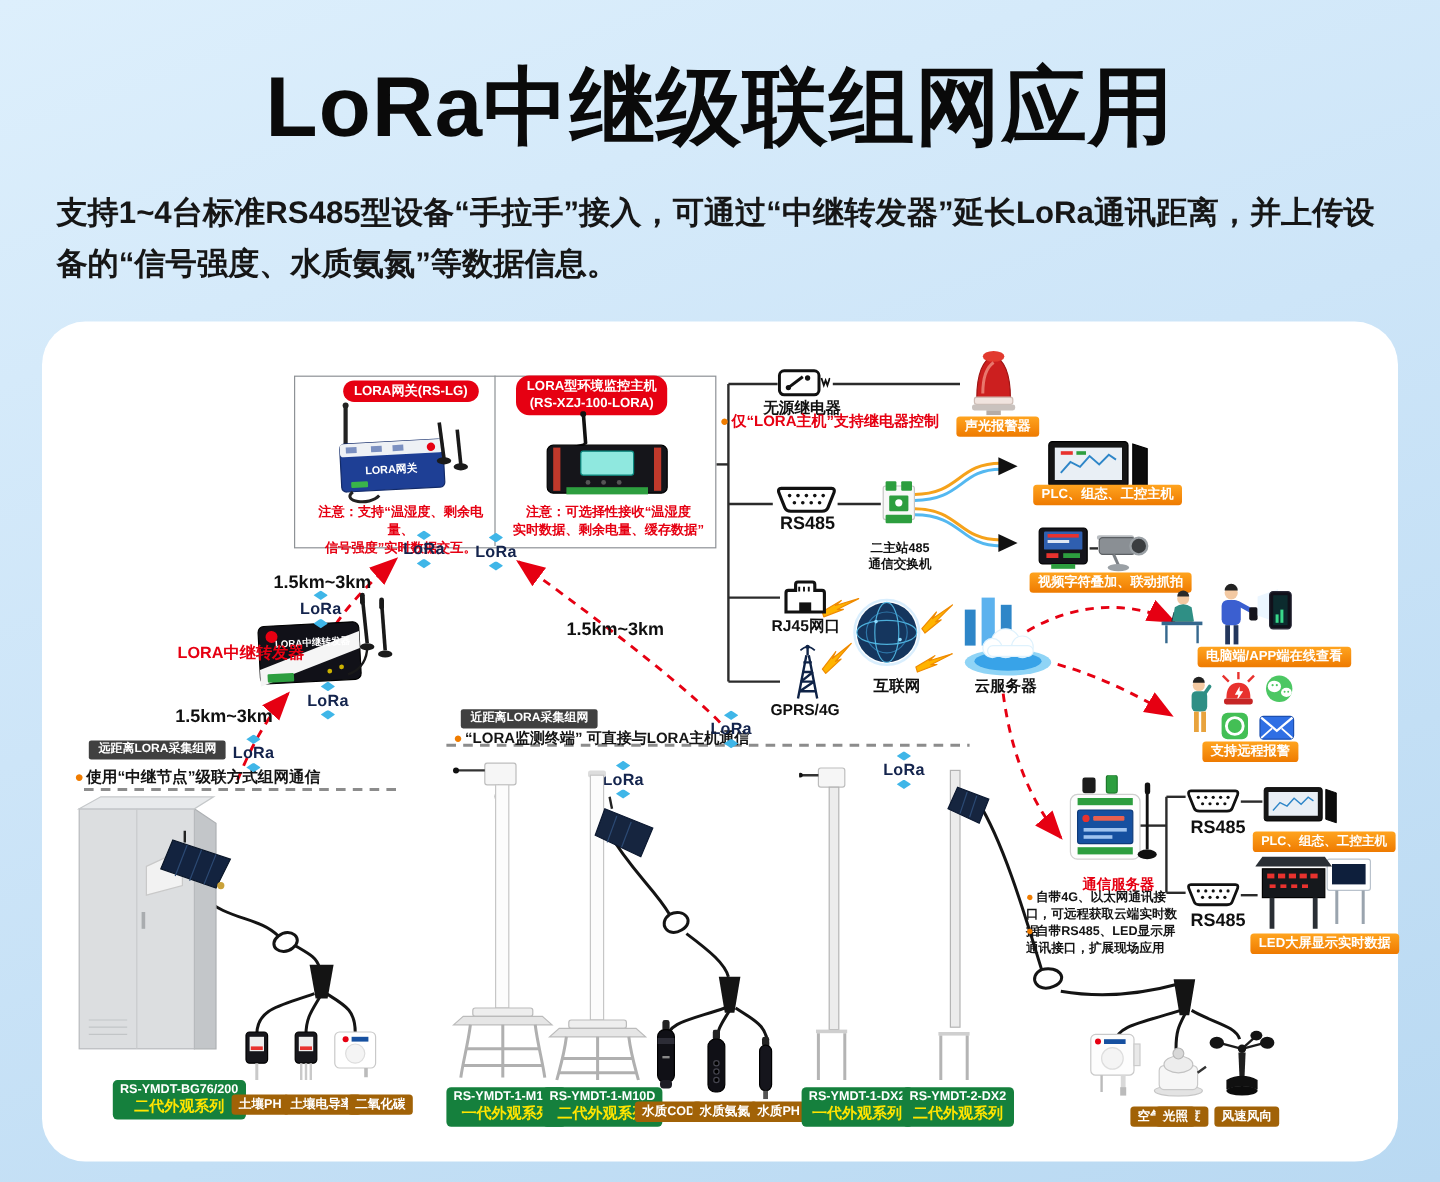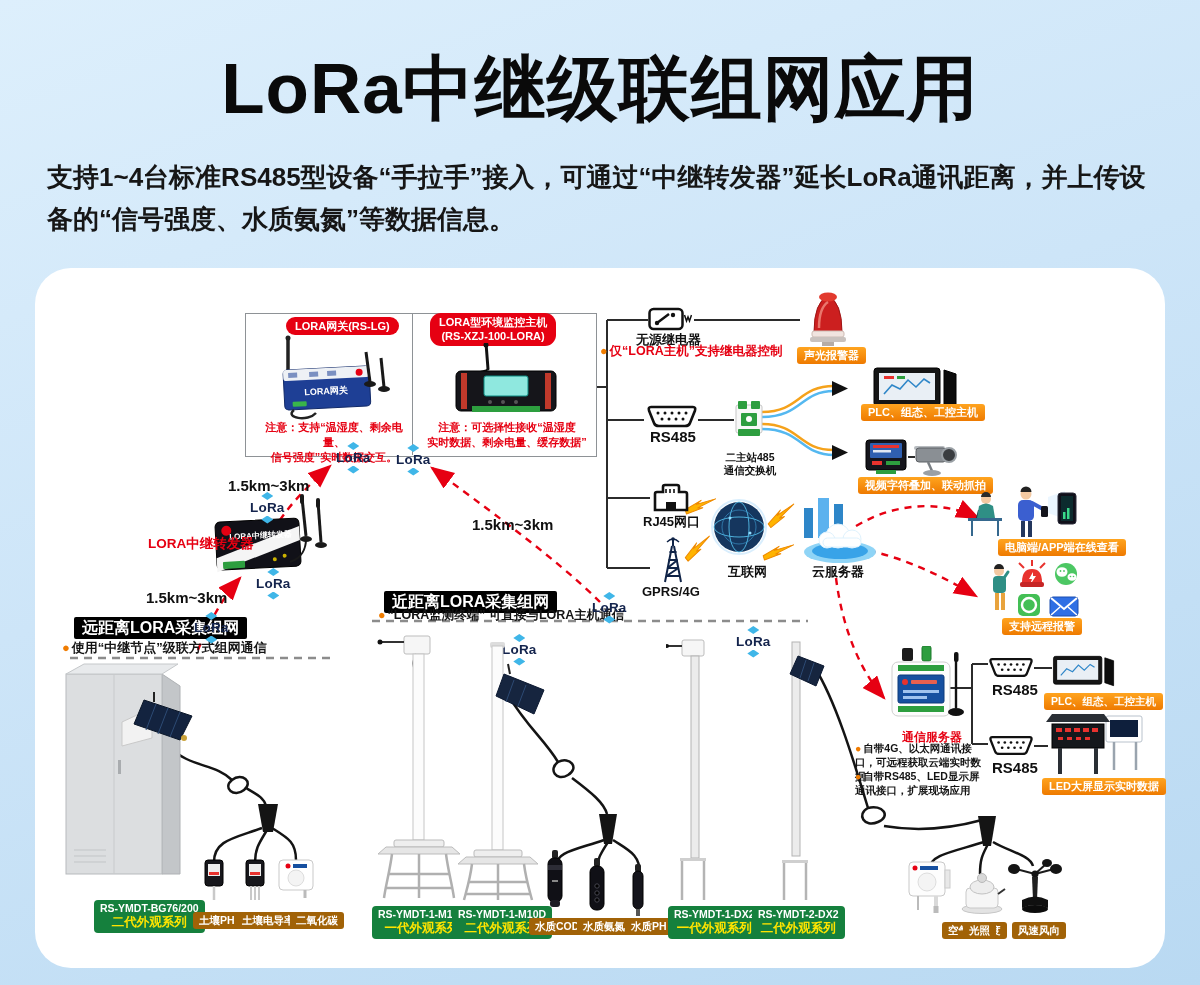--- a/index.html
+++ b/index.html
@@ -7,21 +7,21 @@
     background:linear-gradient(160deg,#ddeffc 0%,#cde5f8 45%,#b9d9f2 100%);
     font-family:"Liberation Sans","DejaVu Sans",sans-serif;}
   .abs{position:absolute}
   .card{left:35px;top:268px;width:1130px;height:700px;background:#fff;border-radius:36px;z-index:1}
   .ovl{left:0;top:0;z-index:2}
   .it{z-index:3}
   .title{left:0;top:42px;width:100%;text-align:center;font-size:71px;font-weight:900;color:#0a0a0a;letter-spacing:1px}
   .subtitle{left:47px;top:156px;width:1112px;font-size:26px;line-height:1.62;color:#161616;font-weight:600}
   .box{border:1px solid #8e9296;background:#fff}
   .olabel{background:linear-gradient(180deg,#ffa41f,#ee7a00);color:#fff;font-weight:700;font-size:11px;line-height:1;padding:3px 7px;border-radius:3px;white-space:nowrap}
-  .ztitle{background:#000000;color:#fff;font-weight:800;font-size:16px;line-height:1;padding:3px 8px;border-radius:2px;white-space:nowrap}
+  .ztitle{background:#404040;color:#fff;font-weight:800;font-size:10px;line-height:1;padding:3px 8px;border-radius:2px;white-space:nowrap}
   .rpill{background:#e60012;color:#fff;font-weight:800;font-size:11px;line-height:1.3;padding:2px 9px;border-radius:11px;text-align:center;white-space:pre-line}
   .note{font-size:11px;font-weight:800;color:#e60012;line-height:1.35;text-align:center;white-space:pre-line}
   .blk{font-weight:800;color:#101010;font-size:13px;white-space:nowrap}
   .b15{font-size:15px}
   .redtxt{color:#e60012;font-weight:800;font-size:13.5px;white-space:nowrap}
   .bnote{font-size:12.5px;font-weight:800;color:#e60012;white-space:nowrap}
   .znote{font-size:13px;font-weight:800;color:#141414;white-space:nowrap}
   .zn2{font-size:12.5px}
   .bu{color:#f07c00;margin-right:2px;font-weight:900}
   .cnote{width:130px;font-size:10.5px;font-weight:800;color:#141414;line-height:1.35}

